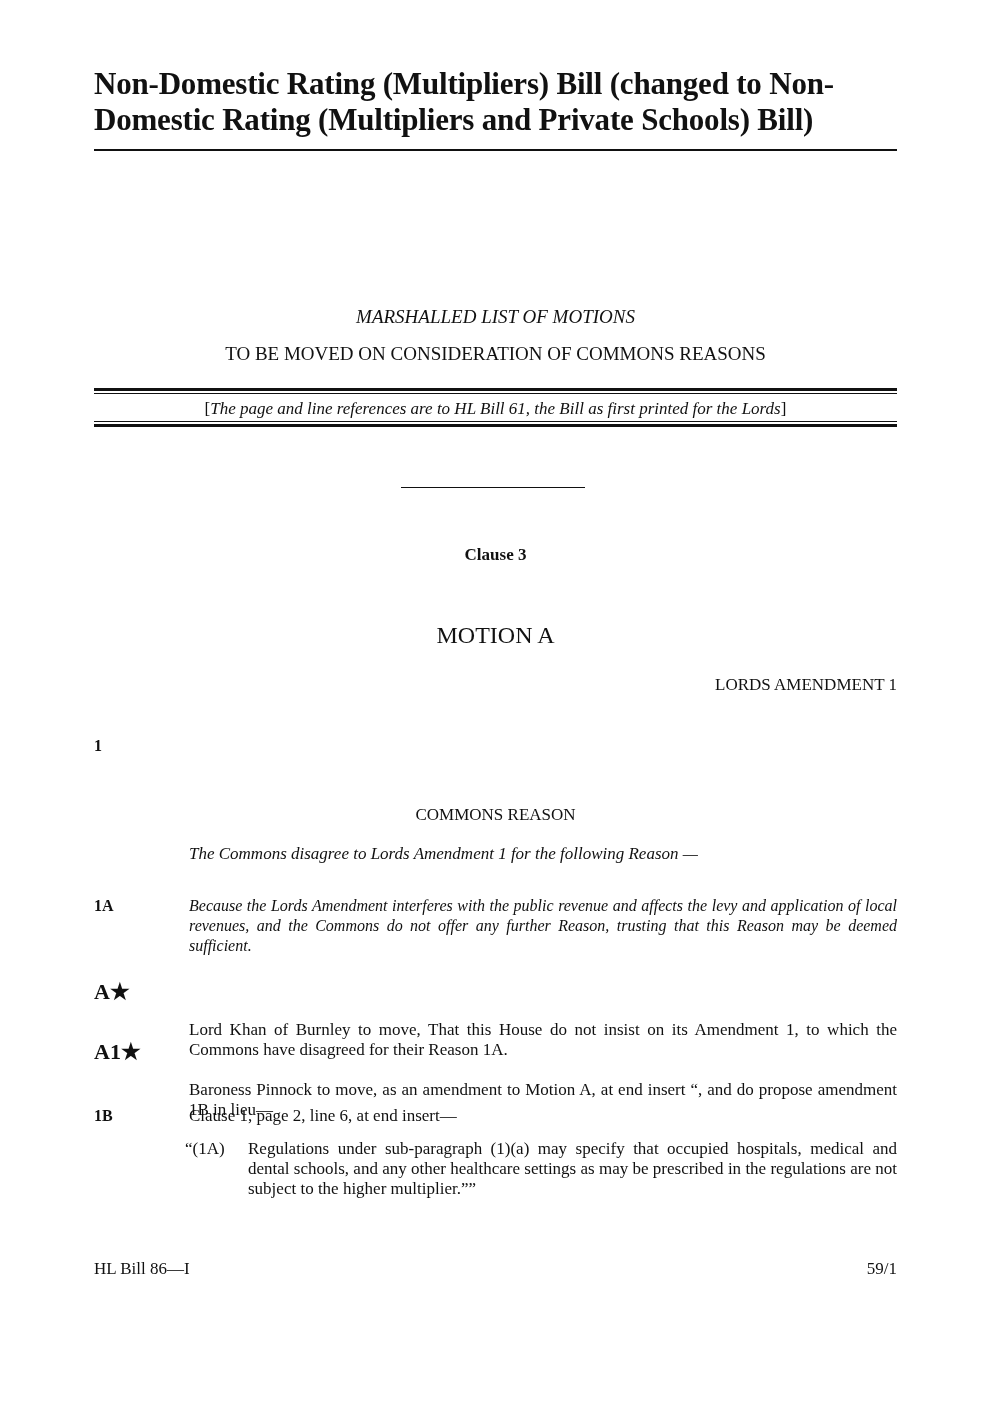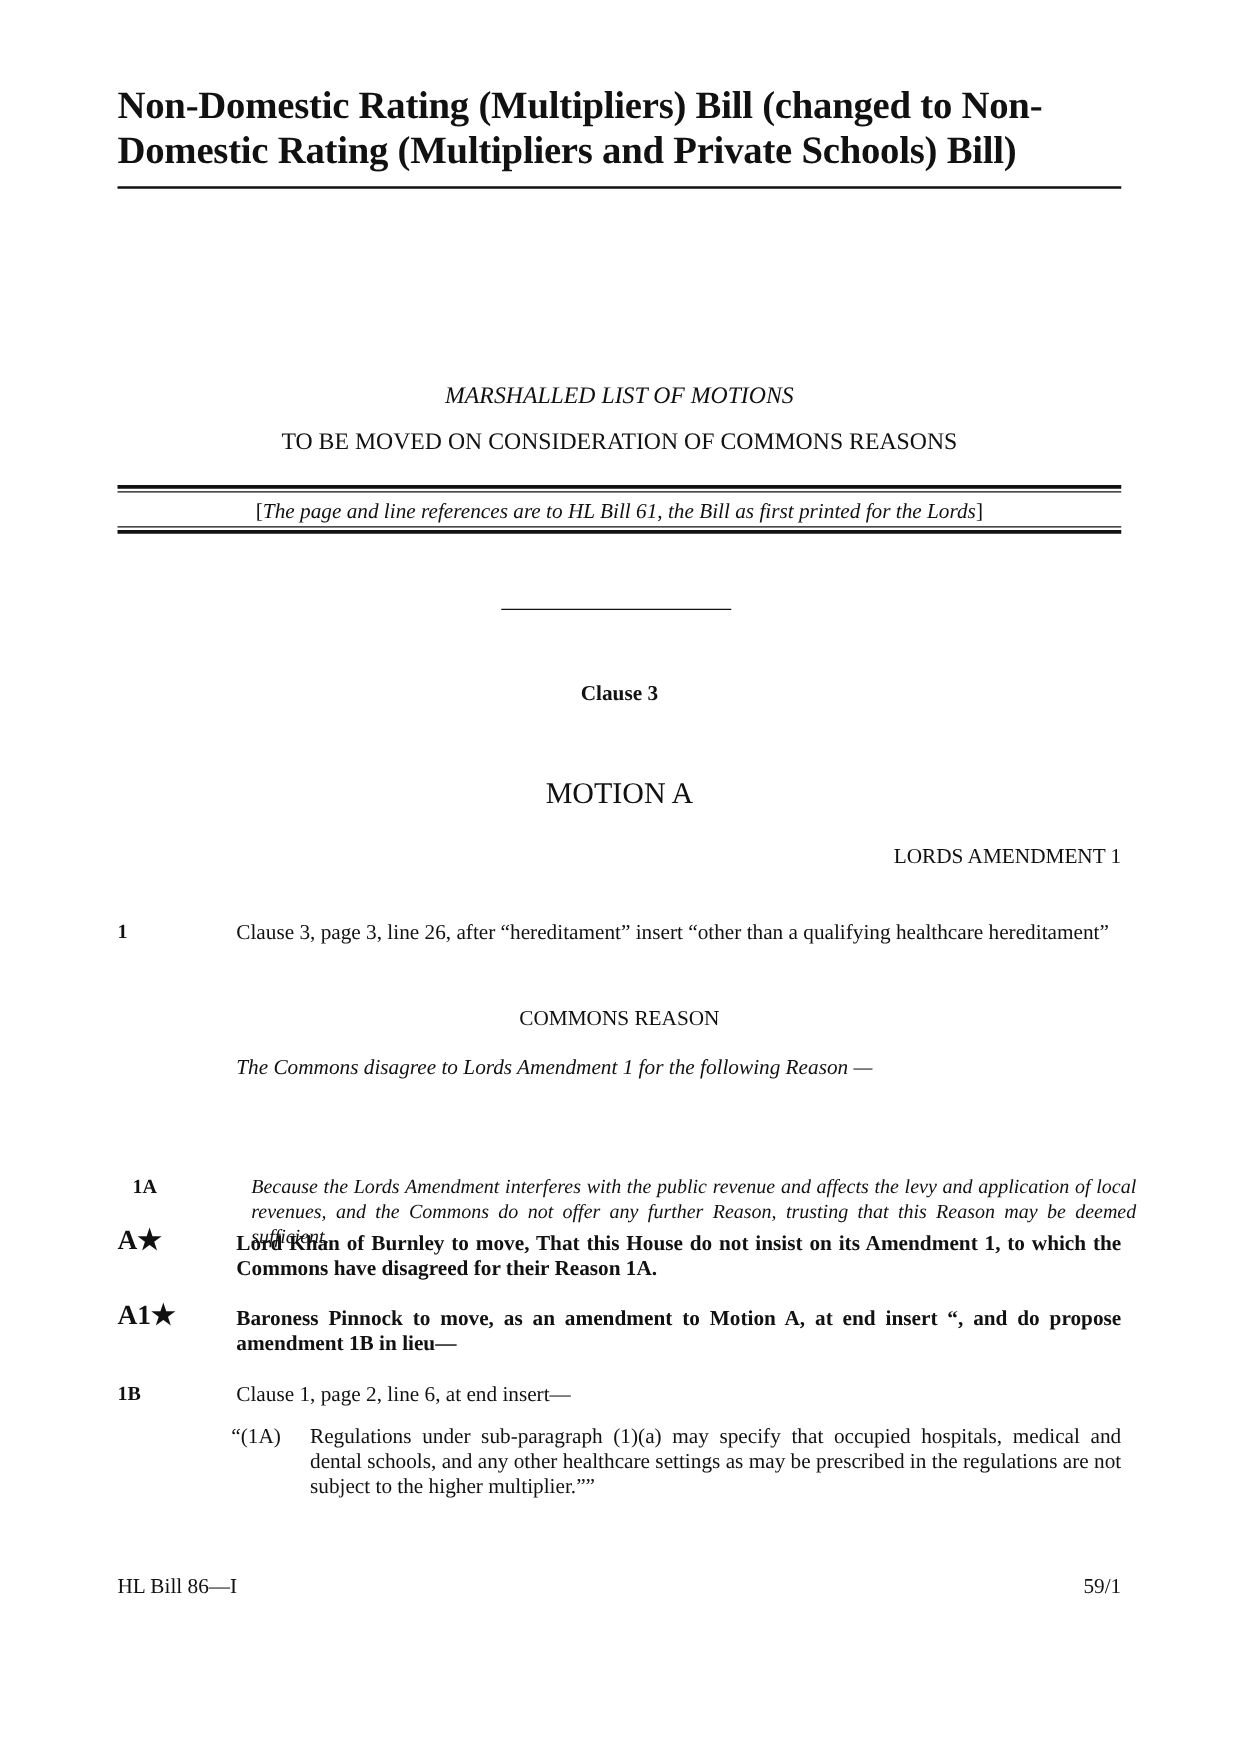--- a/index.html
+++ b/index.html
@@ -114,21 +114,21 @@
       top: -4px;
     }
     .item .body {
       margin-left: 95px;
       width: 708px;
       font-size: 17px;
       line-height: 20px;
       text-align: justify;
     }
     .item .body.italic { font-style: italic; }
-    .item .body.bold { font-weight: bold; }
+    .item .body.bold { font-weight: normal; margin-top: 35px; }
     .reason-heading {
       position: absolute;
       left: 0;
       top: 804px;
       width: 803px;
       text-align: center;
       font-size: 17px;
       line-height: 22px;
     }
     .reason-intro {
@@ -195,27 +195,26 @@
   <div class="rule-thick" style="top:424px;"></div>
 
   <div class="short-rule"></div>
 
   <div class="clause-heading">Clause 3</div>
   <div class="motion-heading">MOTION A</div>
   <div class="amend-heading">LORDS AMENDMENT 1</div>
 
   <div class="item" style="top:736px;">
     <span class="num">1</span>
-    <div class="body">Clause 3, page 3, line 26, after “hereditament” insert “other than a qualifying healthcare hereditament”</div>
   </div>
 
   <div class="reason-heading">COMMONS REASON</div>
   <div class="reason-intro">The Commons disagree to Lords Amendment 1 for the following Reason —</div>
 
-  <div class="item" style="top:940px;margin-left:12px;">
+  <div class="item" style="top:896px;">
     <span class="num">1A</span>
     <div class="body italic" style="font-size:16px;">Because the Lords Amendment interferes with the public revenue and affects the levy and application of local revenues, and the Commons do not offer any further Reason, trusting that this Reason may be deemed sufficient.</div>
   </div>
 
   <div class="item" style="top:985px;">
     <span class="num big">A★</span>
     <div class="body bold">Lord Khan of Burnley to move, That this House do not insist on its Amendment 1, to which the Commons have disagreed for their Reason 1A.</div>
   </div>
 
   <div class="item" style="top:1045px;">

